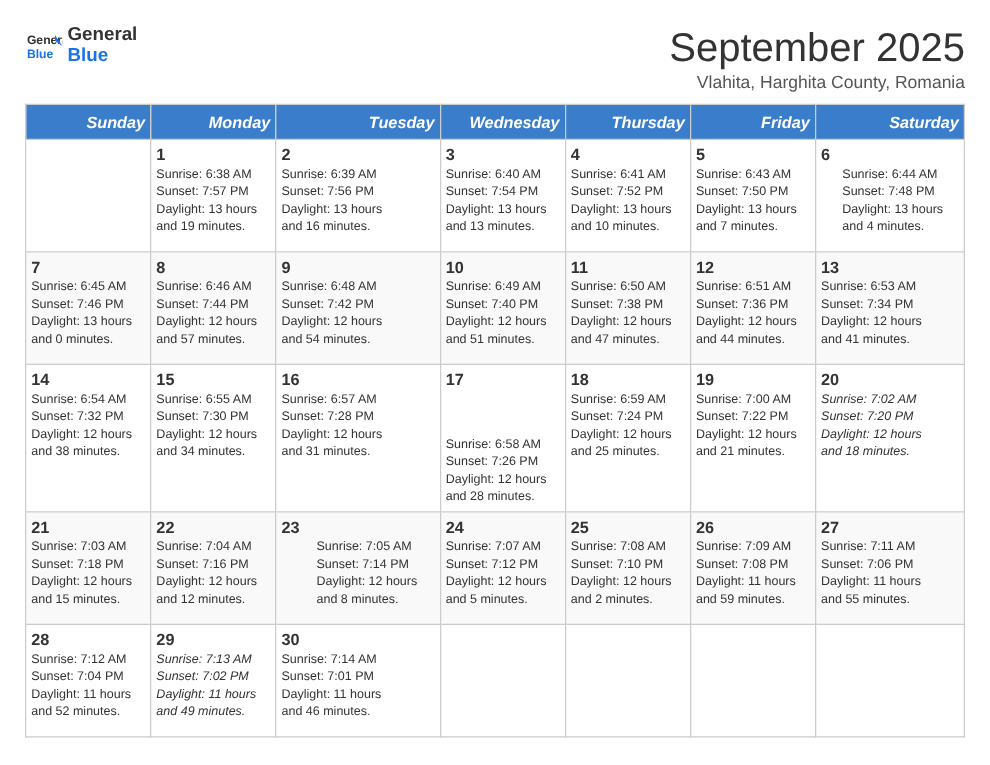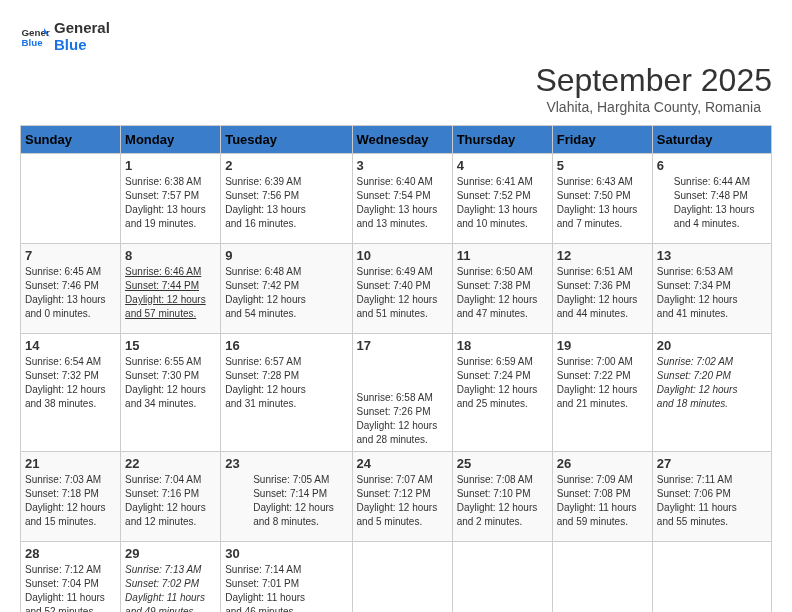--- a/index.html
+++ b/index.html
@@ -19,45 +19,45 @@
     .logo {
       display: flex;
       align-items: center;
       gap: 4px;
     }
     .logo-icon {
       width: 30px;
       height: 30px;
     }
     .title-block {
-      text-align: center;
-      margin-top: 42px;
+      text-align: right;
     }
     .month-title {
       font-size: 32px;
       font-weight: normal;
       color: #333;
     }
     .subtitle {
       font-size: 14px;
       color: #555;
     }
     table {
       width: 100%;
       border-collapse: collapse;
       font-size: 11px;
     }
     thead tr th {
       background-color: #3a7ecb;
-      color: #000000;
+      color: #ffffff;
       padding: 6px 4px;
-      text-align: left;
+      text-align: right;
       font-weight: bold;
       font-size: 13px;
       border: 1px solid #ccc;
+      font-style: italic;
     }
     tbody tr td {
       border: 1px solid #ccc;
       vertical-align: top;
       padding: 4px;
       min-height: 80px;
       height: 90px;
       color: #333;
     }
     .day-num {
@@ -159,21 +159,21 @@
       <tr>
         <td>
           <div class="day-num">7</div>
           <div class="day-info" style="white-space: pre-line;">Sunrise: 6:45 AM
 Sunset: 7:46 PM
 Daylight: 13 hours
 and 0 minutes.</div>
         </td>
         <td>
           <div class="day-num">8</div>
-          <div class="day-info" style="white-space: pre-line; text-decoration: underline;">Sunrise: 6:46 AM
+          <div class="day-info" style="white-space: pre-line;">Sunrise: 6:46 AM
 Sunset: 7:44 PM
 Daylight: 12 hours
 and 57 minutes.</div>
         </td>
         <td>
           <div class="day-num">9</div>
           <div class="day-info" style="white-space: pre-line;">Sunrise: 6:48 AM
 Sunset: 7:42 PM
 Daylight: 12 hours
 and 54 minutes.</div>

